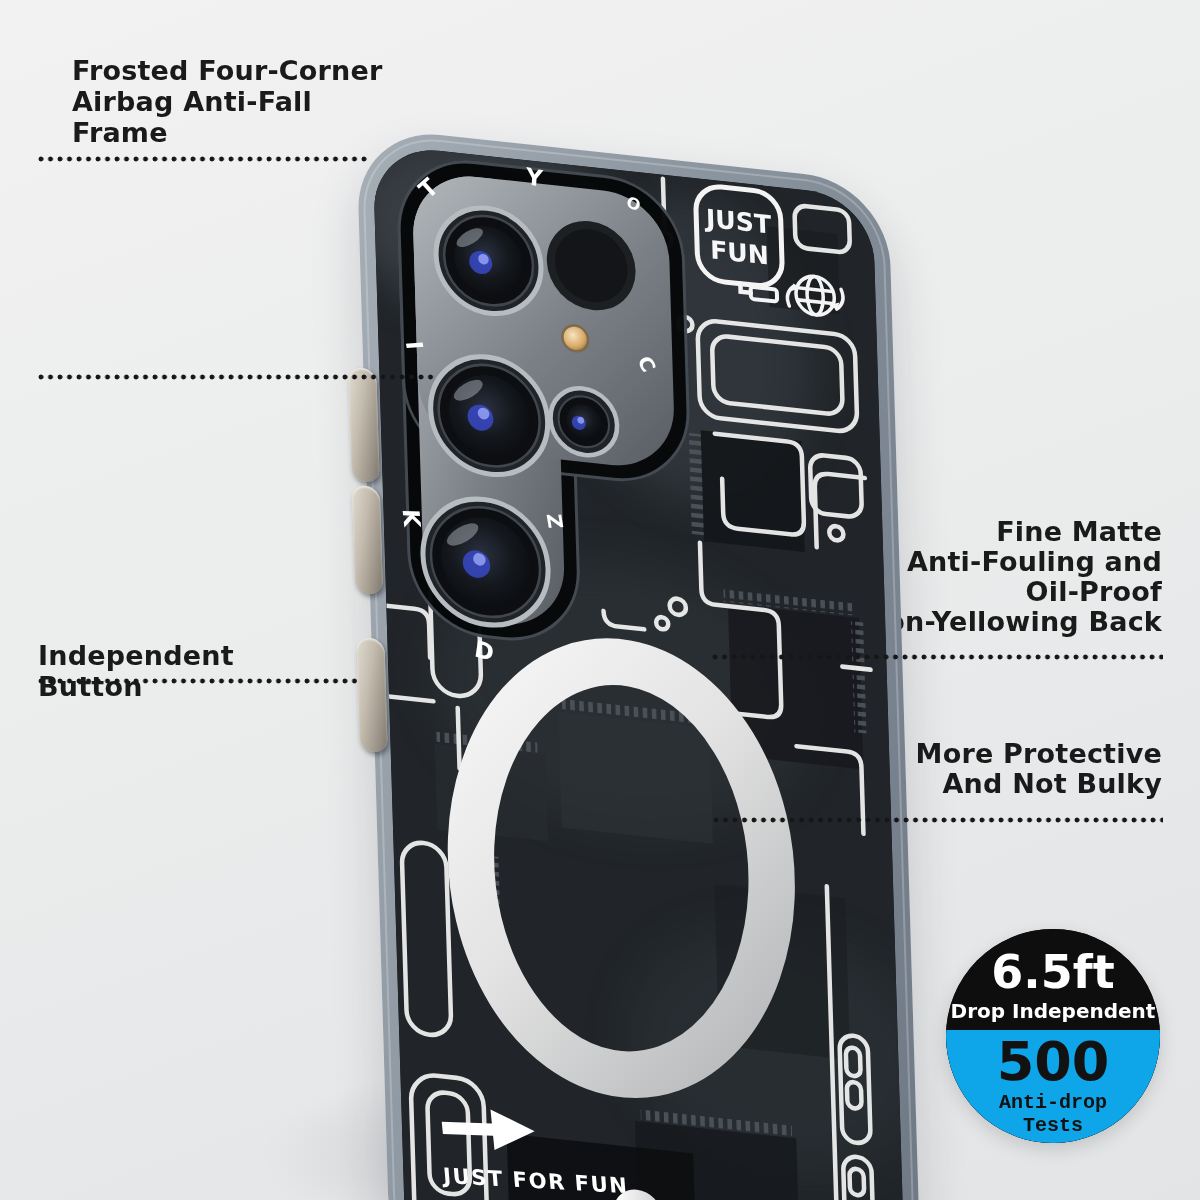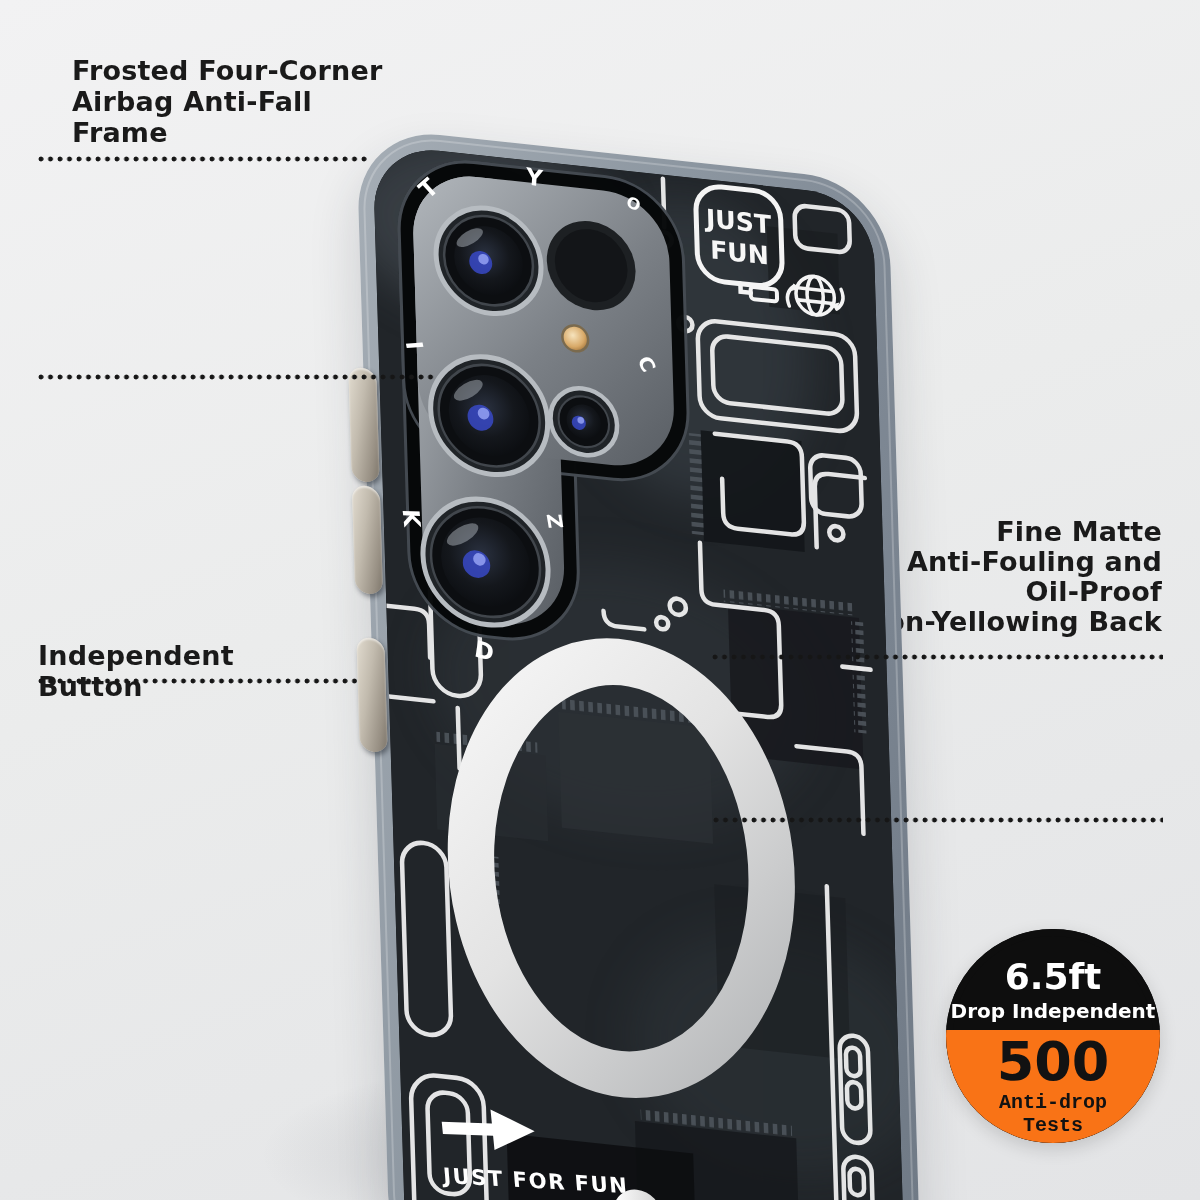--- a/index.html
+++ b/index.html
@@ -47,23 +47,23 @@
 
   .phone-shadow{position:absolute;left:250px;top:1060px;width:560px;height:190px;
     background:radial-gradient(ellipse at center,rgba(30,35,45,.16),transparent 68%);z-index:1;}
 
   
   .badge{position:absolute;left:946px;top:929px;width:214px;height:214px;border-radius:50%;
     overflow:hidden;background:#0e0e0e;box-shadow:inset 0 0 0 7px #0e0e0e, 0 6px 18px rgba(0,0,0,.15);
     z-index:6;text-align:center;}
   .badge-top{height:47%;display:flex;flex-direction:column;justify-content:flex-end;
     align-items:center;color:#ffffff;}
-  .badge-height{font-size:36px;font-weight:bold;line-height:1;}
+  .badge-height{font-size:46px;font-weight:bold;line-height:1;}
   .badge-drop-label{font-size:20px;font-weight:bold;margin:4px 0 7px 0;}
-  .badge-bottom{height:53%;background:#f97316;color:#121212;display:flex;
+  .badge-bottom{height:53%;background:#0ea5e9;color:#121212;display:flex;
     flex-direction:column;align-items:center;}
   .badge-tests-value{font-size:54px;font-weight:bold;line-height:1;margin-top:5px;}
   .badge-tests-label{font-size:20px;font-weight:bold;line-height:23px;white-space:pre-line;margin-top:2px;font-family:Liberation Mono, monospace;}
 </style>
 </head>
 <body>
 
 <div class="scene">
 
   <div class="phone-shadow"></div>
@@ -278,20 +278,22 @@
   <div class="callout c3">Independent
 Button</div>
   <div class="leader l3"></div>
 
   <div class="callout right c4">Fine Matte
 Anti-Fouling and
 Oil-Proof
 Non-Yellowing Back</div>
   <div class="leader l4"></div>
 
+  <div class="callout right c5">More Protective
+And Not Bulky</div>
   <div class="leader l5"></div>
 
   <div class="badge">
     <div class="badge-top">
       <div class="badge-height">6.5ft</div>
       <div class="badge-drop-label">Drop Independent</div>
     </div>
     <div class="badge-bottom">
       <div class="badge-tests-value">500</div>
       <div class="badge-tests-label">Anti-drop

